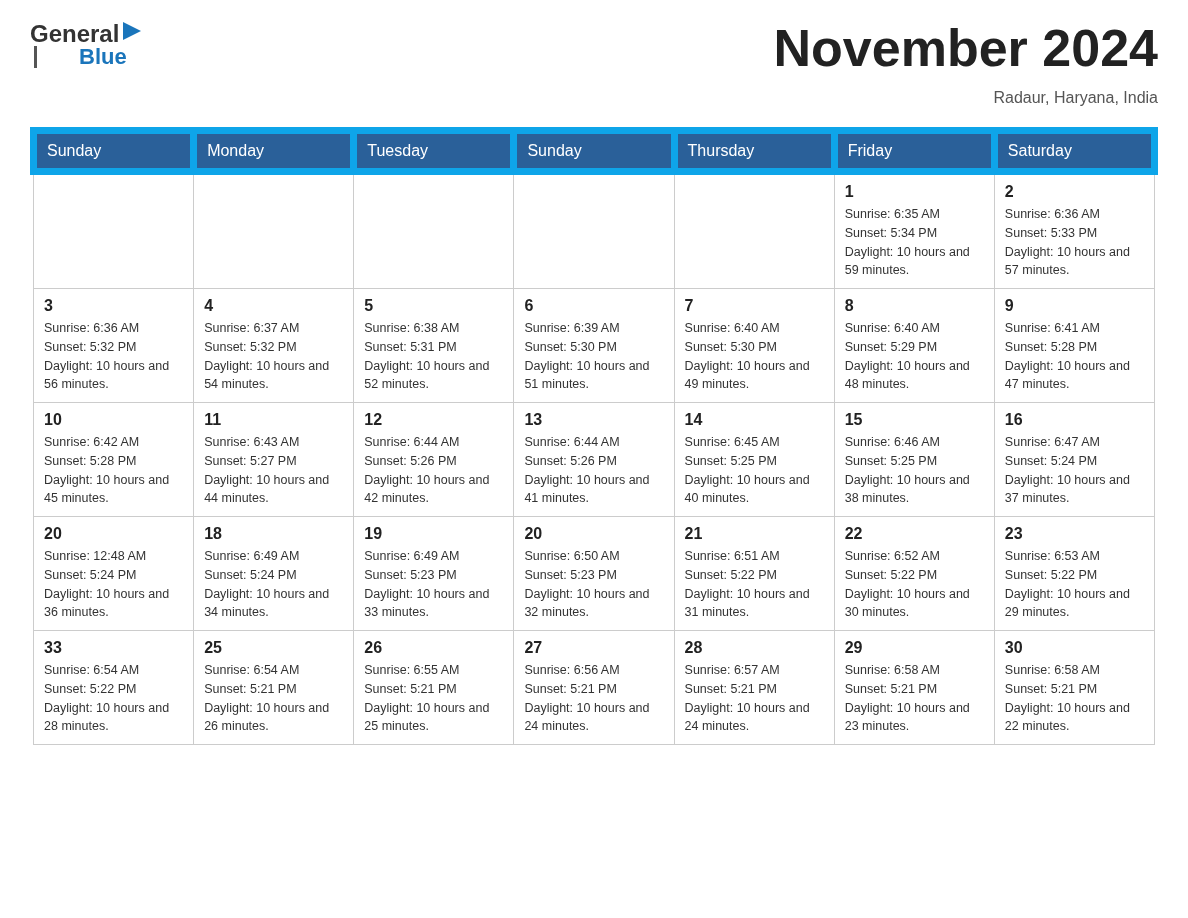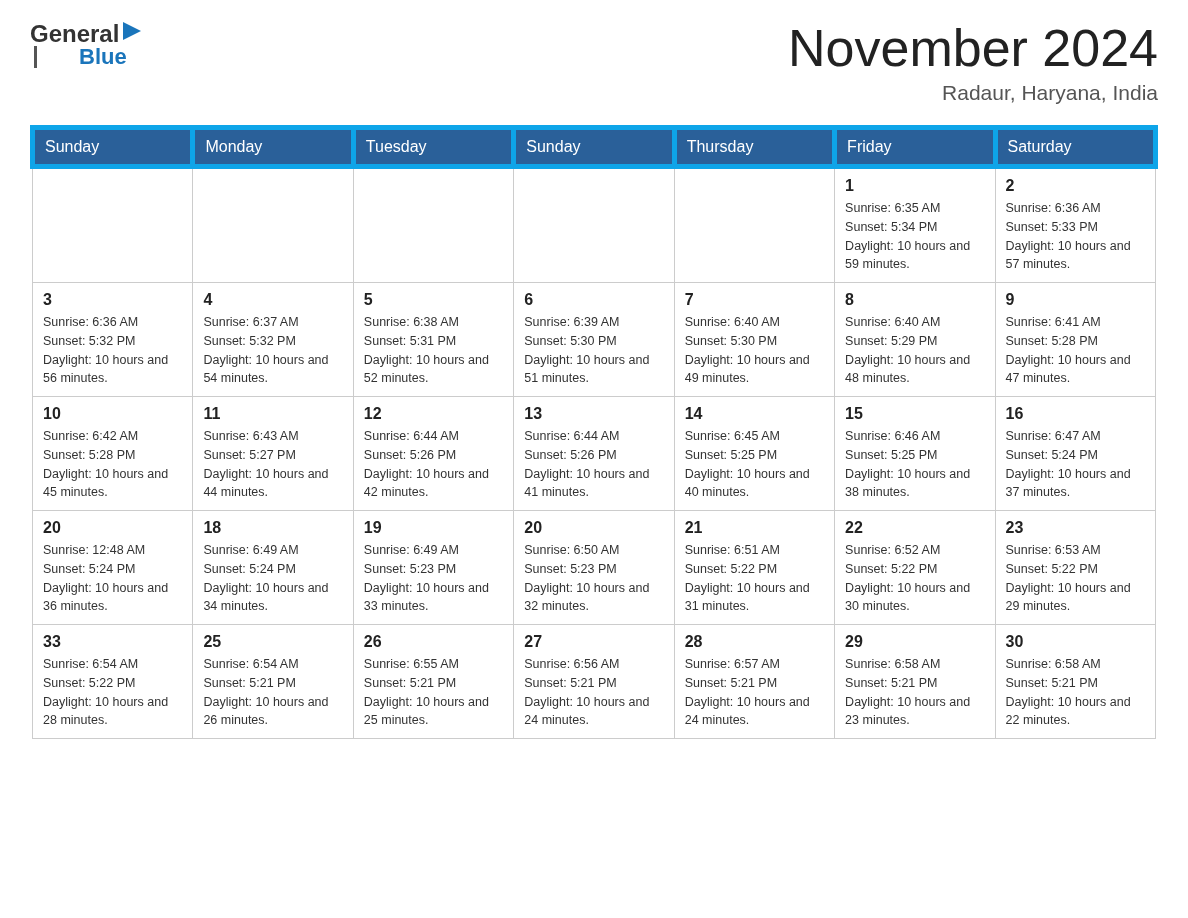--- a/index.html
+++ b/index.html
@@ -20,42 +20,42 @@
     .logo {
       display: flex;
       flex-direction: column;
       align-items: flex-start;
     }
     .title-block {
       text-align: right;
     }
     .calendar-title {
       font-size: 52px;
-      font-weight: normal;
+      font-weight: bold;
       color: #222;
       line-height: 1.1;
     }
     .calendar-subtitle {
-      font-size: 21px;
+      font-size: 16px;
       color: #555;
-      margin-top: 4px;
+      margin-top: 12px;
     }
     .calendar {
       width: 100%;
       border-collapse: collapse;
       table-layout: fixed;
     }
     .calendar thead tr th {
       background: #2a6099;
       color: #fff;
       font-size: 16px;
       font-weight: normal;
       padding: 8px 10px;
       text-align: left;
-      border: 5px solid #0ea5e9;
+      border: 7px solid #0ea5e9;
     }
     .calendar tbody tr td {
       vertical-align: top;
       padding: 8px 10px;
       border: 1px solid #ccc;
       font-size: 13px;
       color: #333;
       min-height: 100px;
       height: 100px;
     }

